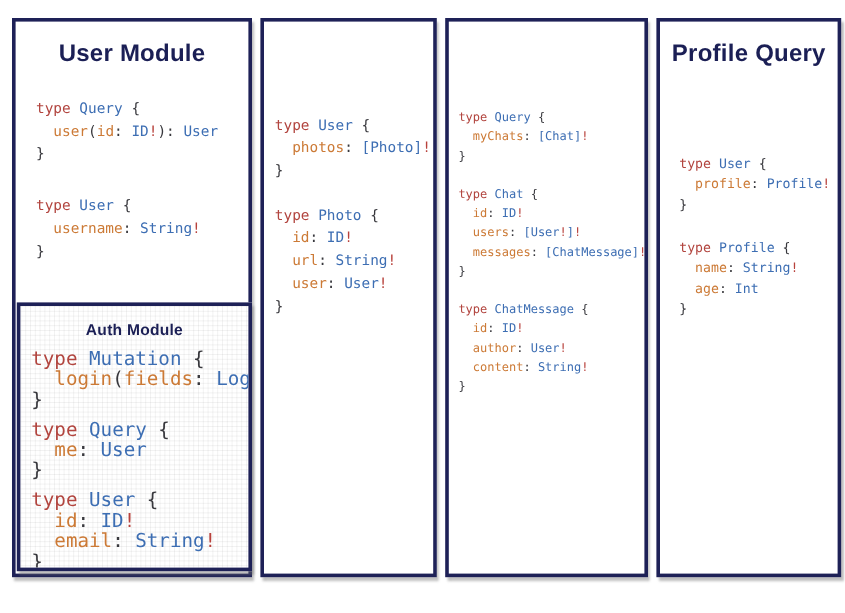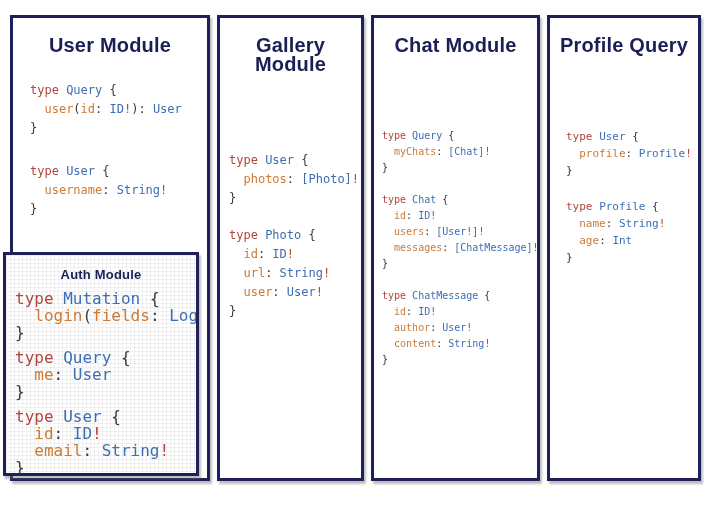--- a/index.html
+++ b/index.html
@@ -11,21 +11,21 @@
     position:absolute; box-sizing:border-box; background:#ffffff;
     border:3px solid var(--border, #1e2157);
     box-shadow:2px 3px 2px rgba(110,110,110,0.45);
     overflow:hidden;
   }
   .box-user    { left:10px;  top:15px;  width:200px; height:466px; }
   .box-gallery { left:217px; top:15px;  width:147px; height:466px; }
   .box-chat    { left:371px; top:15px;  width:169px; height:466px; }
   .box-profile { left:547px; top:15px;  width:154px; height:466px; }
   .box-auth    {
-    left:3px; top:252px; width:196px; height:224px; z-index:2;
+    left:14px; top:252px; width:196px; height:224px; z-index:2;
     background-color:#ffffff;
     background-image:
       linear-gradient(to right, rgba(0,0,0,0.05) 1px, transparent 1px),
       linear-gradient(to bottom, rgba(0,0,0,0.05) 1px, transparent 1px);
     background-size:4px 4px;
   }
   .module-title {
     margin:18px 0 0; text-align:center;
     font-size:20px; line-height:19px; font-weight:bold;
     color:var(--title, #1b1f55); letter-spacing:0.2px;
@@ -55,26 +55,24 @@
 <body>
 
 <div class="page">
 
   <section class="module-box box-user">
     <h2 class="module-title">User Module</h2>
     <div class="code code-user"><div class="code-block"><div class="code-line"><span class="tok-kw">type </span><span class="tok-ty">Query </span><span class="tok-pn">{</span></div><div class="code-line"><span class="tok-pn">  </span><span class="tok-fd">user</span><span class="tok-pn">(</span><span class="tok-fd">id</span><span class="tok-pn">: </span><span class="tok-ty">ID</span><span class="tok-bg">!</span><span class="tok-pn">): </span><span class="tok-ty">User</span></div><div class="code-line"><span class="tok-pn">}</span></div></div><div class="code-block"><div class="code-line"><span class="tok-kw">type </span><span class="tok-ty">User </span><span class="tok-pn">{</span></div><div class="code-line"><span class="tok-pn">  </span><span class="tok-fd">username</span><span class="tok-pn">: </span><span class="tok-ty">String</span><span class="tok-bg">!</span></div><div class="code-line"><span class="tok-pn">}</span></div></div></div>
   </section>
 
   <section class="module-box box-gallery">
-    <h2 class="module-title">Gallery Module</h2>
     <div class="code code-gallery"><div class="code-block"><div class="code-line"><span class="tok-kw">type </span><span class="tok-ty">User </span><span class="tok-pn">{</span></div><div class="code-line"><span class="tok-pn">  </span><span class="tok-fd">photos</span><span class="tok-pn">: </span><span class="tok-ty">[Photo]</span><span class="tok-bg">!</span></div><div class="code-line"><span class="tok-pn">}</span></div></div><div class="code-block"><div class="code-line"><span class="tok-kw">type </span><span class="tok-ty">Photo </span><span class="tok-pn">{</span></div><div class="code-line"><span class="tok-pn">  </span><span class="tok-fd">id</span><span class="tok-pn">: </span><span class="tok-ty">ID</span><span class="tok-bg">!</span></div><div class="code-line"><span class="tok-pn">  </span><span class="tok-fd">url</span><span class="tok-pn">: </span><span class="tok-ty">String</span><span class="tok-bg">!</span></div><div class="code-line"><span class="tok-pn">  </span><span class="tok-fd">user</span><span class="tok-pn">: </span><span class="tok-ty">User</span><span class="tok-bg">!</span></div><div class="code-line"><span class="tok-pn">}</span></div></div></div>
   </section>
 
   <section class="module-box box-chat">
-    <h2 class="module-title">Chat Module</h2>
     <div class="code code-chat"><div class="code-block"><div class="code-line"><span class="tok-kw">type </span><span class="tok-ty">Query </span><span class="tok-pn">{</span></div><div class="code-line"><span class="tok-pn">  </span><span class="tok-fd">myChats</span><span class="tok-pn">: </span><span class="tok-ty">[Chat]</span><span class="tok-bg">!</span></div><div class="code-line"><span class="tok-pn">}</span></div></div><div class="code-block"><div class="code-line"><span class="tok-kw">type </span><span class="tok-ty">Chat </span><span class="tok-pn">{</span></div><div class="code-line"><span class="tok-pn">  </span><span class="tok-fd">id</span><span class="tok-pn">: </span><span class="tok-ty">ID</span><span class="tok-bg">!</span></div><div class="code-line"><span class="tok-pn">  </span><span class="tok-fd">users</span><span class="tok-pn">: </span><span class="tok-ty">[User</span><span class="tok-bg">!</span><span class="tok-ty">]</span><span class="tok-bg">!</span></div><div class="code-line"><span class="tok-pn">  </span><span class="tok-fd">messages</span><span class="tok-pn">: </span><span class="tok-ty">[ChatMessage]</span><span class="tok-bg">!</span></div><div class="code-line"><span class="tok-pn">}</span></div></div><div class="code-block"><div class="code-line"><span class="tok-kw">type </span><span class="tok-ty">ChatMessage </span><span class="tok-pn">{</span></div><div class="code-line"><span class="tok-pn">  </span><span class="tok-fd">id</span><span class="tok-pn">: </span><span class="tok-ty">ID</span><span class="tok-bg">!</span></div><div class="code-line"><span class="tok-pn">  </span><span class="tok-fd">author</span><span class="tok-pn">: </span><span class="tok-ty">User</span><span class="tok-bg">!</span></div><div class="code-line"><span class="tok-pn">  </span><span class="tok-fd">content</span><span class="tok-pn">: </span><span class="tok-ty">String</span><span class="tok-bg">!</span></div><div class="code-line"><span class="tok-pn">}</span></div></div></div>
   </section>
 
   <section class="module-box box-profile">
     <h2 class="module-title">Profile Query</h2>
     <div class="code code-profile"><div class="code-block"><div class="code-line"><span class="tok-kw">type </span><span class="tok-ty">User </span><span class="tok-pn">{</span></div><div class="code-line"><span class="tok-pn">  </span><span class="tok-fd">profile</span><span class="tok-pn">: </span><span class="tok-ty">Profile</span><span class="tok-bg">!</span></div><div class="code-line"><span class="tok-pn">}</span></div></div><div class="code-block"><div class="code-line"><span class="tok-kw">type </span><span class="tok-ty">Profile </span><span class="tok-pn">{</span></div><div class="code-line"><span class="tok-pn">  </span><span class="tok-fd">name</span><span class="tok-pn">: </span><span class="tok-ty">String</span><span class="tok-bg">!</span></div><div class="code-line"><span class="tok-pn">  </span><span class="tok-fd">age</span><span class="tok-pn">: </span><span class="tok-ty">Int</span></div><div class="code-line"><span class="tok-pn">}</span></div></div></div>
   </section>
 
   <section class="module-box box-auth">
     <h2 class="module-title">Auth Module</h2>

